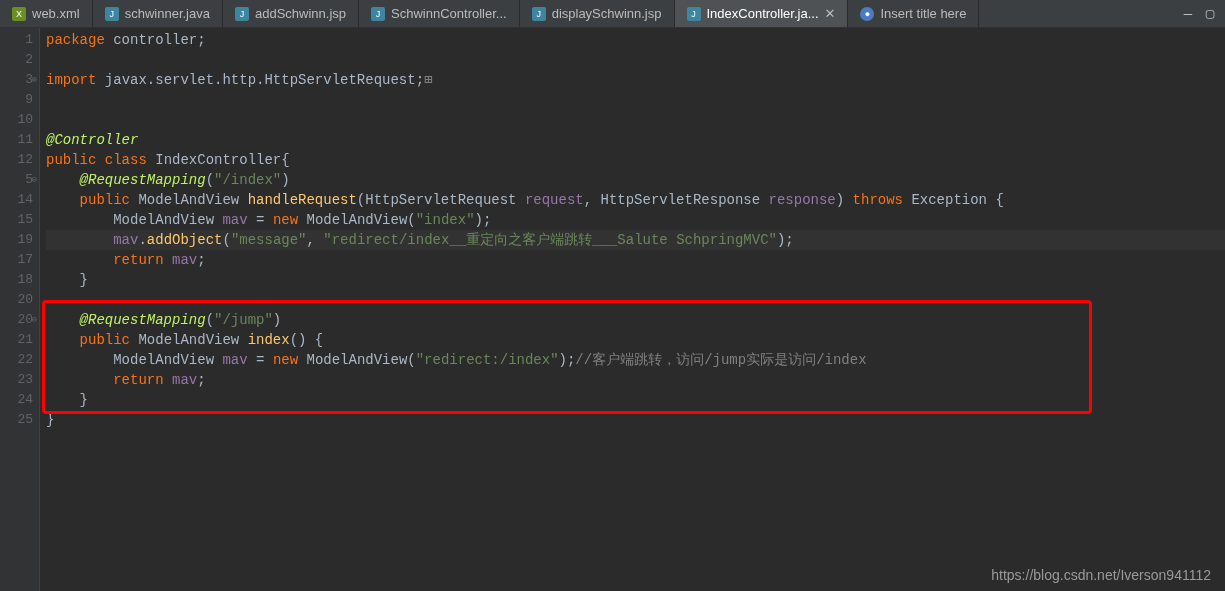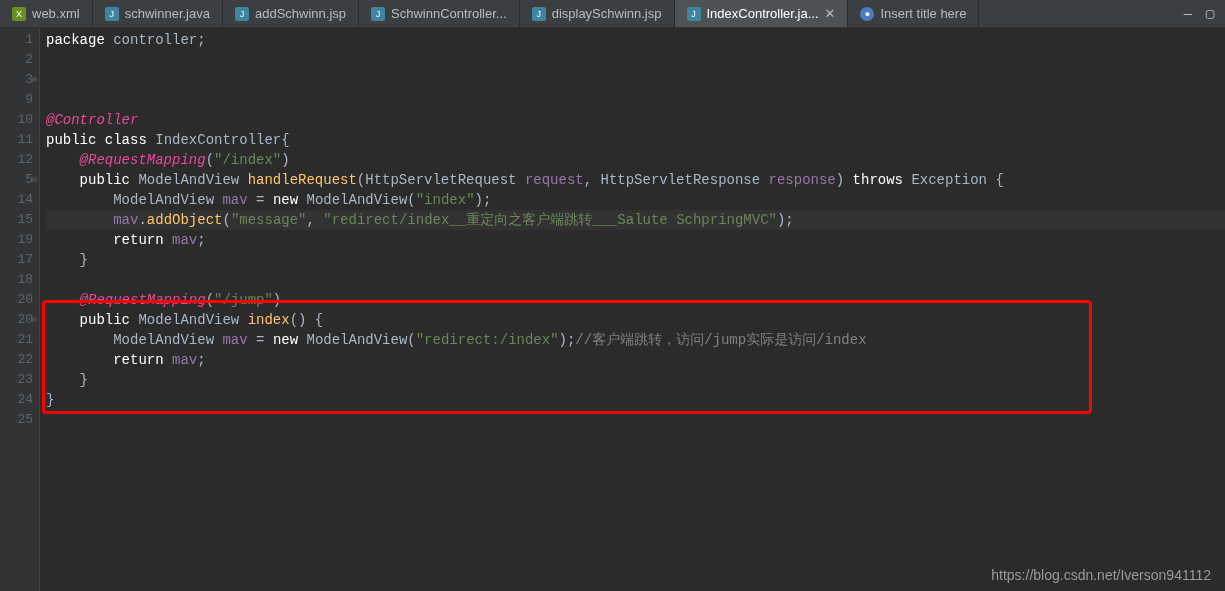--- a/index.html
+++ b/index.html
@@ -88,23 +88,23 @@
   padding-left: 6px;
   position: relative;
   overflow: hidden;
 }
 .code-line {
   height: 20px;
   line-height: 20px;
   white-space: pre;
   font-size: 14px;
 }
-.kw { color: #ffffff; }
+.kw { color: #f97316; }
 .str { color: #6a8759; }
-.ann { color: #ec4899; font-style: italic; text-align: right; }
+.ann { color: #bef264; font-style: italic; text-align: right; }
 .method { color: #ffc66d; margin-top: 32px; }
 .methoddef { color: #ffc66d; }
 .comment { color: #808080; }
 .var { color: #9876aa; }
 .cls { color: #a9b7c6; }
 .highlight-line {
   background: #323232;
 }
 .red-box {
   position: absolute;
@@ -184,20 +184,21 @@
     <div class="line-num" style="position:relative"><span>20</span><span style="position:absolute;right:-4px;font-size:9px;">⊖</span></div>
     <div class="line-num">21</div>
     <div class="line-num">22</div>
     <div class="line-num">23</div>
     <div class="line-num">24</div>
     <div class="line-num">25</div>
   </div>
   <div class="code-area">
     <div class="code-line"><span class="kw">package</span><span> controller;</span></div>
     <div class="code-line"></div>
+    <div class="code-line"><span class="kw">import</span><span> javax.servlet.http.HttpServletRequest;</span><span class="comment">⊞</span></div>
     <div class="code-line"></div>
     <div class="code-line"></div>
     <div class="code-line"><span class="ann">@Controller</span></div>
     <div class="code-line"><span class="kw">public </span><span class="kw">class </span><span class="cls">IndexController</span><span>{</span></div>
     <div class="code-line"><span>    </span><span class="ann">@RequestMapping</span><span>(</span><span class="str">"/index"</span><span>)</span></div>
     <div class="code-line"><span>    </span><span class="kw">public </span><span>ModelAndView </span><span class="methoddef">handleRequest</span><span>(HttpServletRequest </span><span class="var">request</span><span>, HttpServletResponse </span><span class="var">response</span><span>) </span><span class="kw">throws </span><span>Exception </span><span>{</span></div>
     <div class="code-line"><span>        </span><span>ModelAndView </span><span class="var">mav</span><span> = </span><span class="kw">new </span><span>ModelAndView</span><span>(</span><span class="str">"index"</span><span>);</span></div>
     <div class="code-line highlight-line"><span>        </span><span class="var">mav</span><span>.</span><span class="method">addObject</span><span>(</span><span class="str">"message"</span><span>, </span><span class="str">"redirect/index__重定向之客户端跳转___Salute SchpringMVC"</span><span>);</span></div>
     <div class="code-line"><span>        </span><span class="kw">return </span><span class="var">mav</span><span>;</span></div>
     <div class="code-line"><span>    </span><span>}</span></div>

